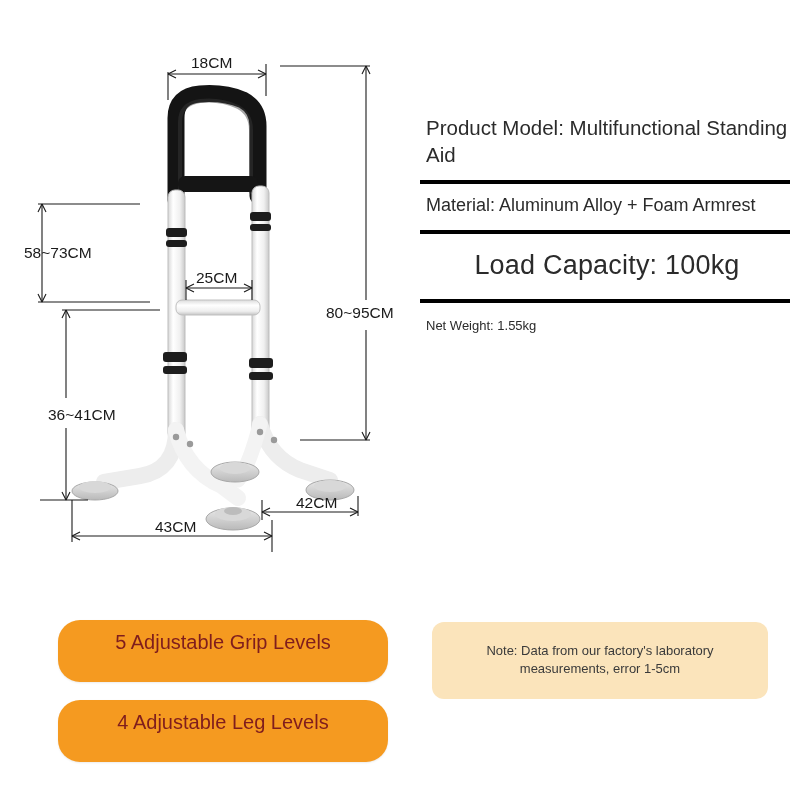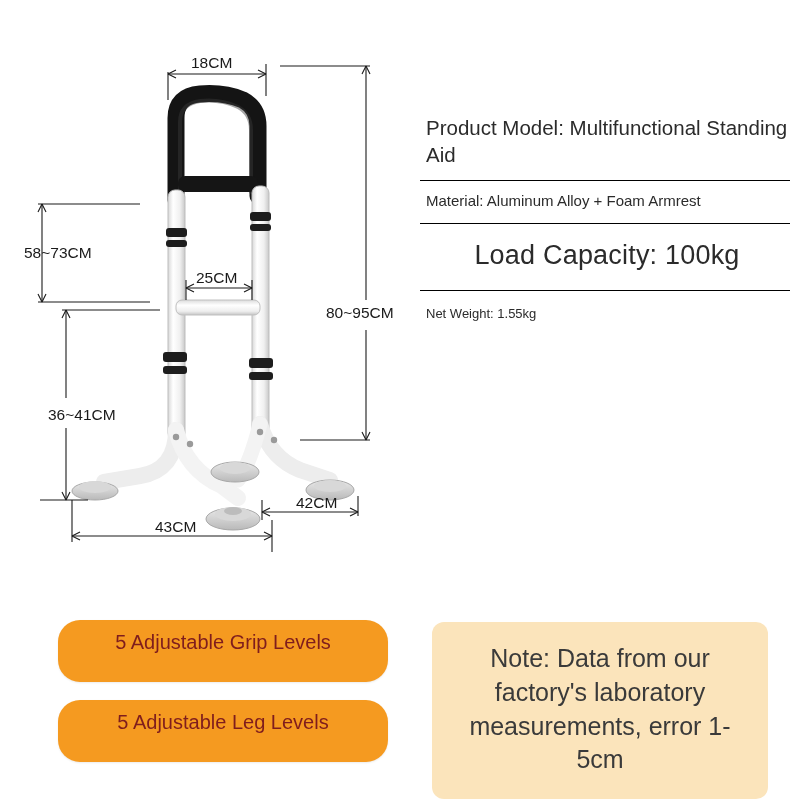--- a/index.html
+++ b/index.html
@@ -36,33 +36,33 @@
 
   
   .specs {
     position: absolute;
     left: 420px;
     top: 110px;
     width: 370px;
   }
   .spec-row {
     padding: 10px 2px 12px 6px;
-    border-bottom: 1px solid #000000;
+    border-bottom: 4px solid #000000;
     line-height: 1.32;
     color: #2b2b2b;
   }
   .spec-row:last-child {
     border-bottom: none;
   }
   .spec-model {
     font-size: 20.5px;
     padding-top: 4px;
   }
   .spec-material {
-    font-size: 15px;
+    font-size: 18px;
   }
   .spec-load {
     font-size: 27px;
     padding-top: 14px;
     padding-bottom: 16px;
     letter-spacing: 0.2px;
     text-align: center;
   }
   .spec-weight {
     font-size: 13px;
@@ -92,21 +92,21 @@
   
   .note {
     position: absolute;
     left: 432px;
     top: 622px;
     width: 336px;
     box-sizing: border-box;
     background: #fbe4bb;
     border-radius: 12px;
     color: #3a3a3a;
-    font-size: 25px;
+    font-size: 13px;
     line-height: 1.35;
     text-align: center;
     padding: 20px 16px 22px;
   }
 
   .dim-text {
     font-family: "Liberation Sans", sans-serif;
     font-size: 15.5px;
     fill: #1a1a1a;
   }
@@ -250,18 +250,18 @@
 
   <div class="specs">
     <div class="spec-row spec-model">Product Model: Multifunctional Standing Aid</div>
     <div class="spec-row spec-material">Material: Aluminum Alloy + Foam Armrest</div>
     <div class="spec-row spec-load">Load Capacity: 100kg</div>
     <div class="spec-row spec-weight">Net Weight: 1.55kg</div>
   </div>
 
   <div class="badges">
     <div class="badge">5 Adjustable Grip Levels</div>
-    <div class="badge">5 Adjustable Leg Levels</div>
+    <div class="badge">4 Adjustable Leg Levels</div>
   </div>
 
   <div class="note">Note: Data from our factory's laboratory measurements, error 1-5cm</div>
 
 </div>
 
 </body></html>

